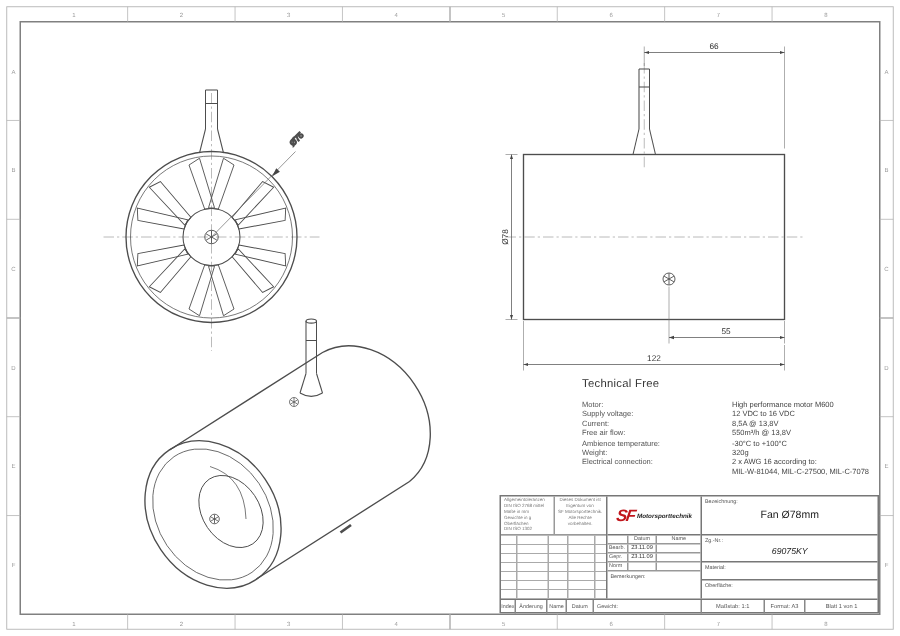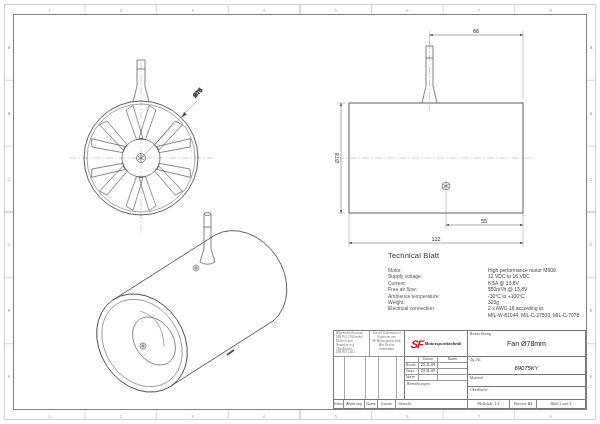--- a/index.html
+++ b/index.html
@@ -226,21 +226,21 @@
       <line x1="196" y1="265.2" x2="196" y2="270.8"></line>
       <line x1="193.6" y1="266.6" x2="198.4" y2="269.4"></line>
       <line x1="198.4" y1="266.6" x2="193.6" y2="269.4"></line>
     </g>
     <line x1="227" y1="355" x2="234" y2="350" stroke-width="1.8"></line>
   </g>
 </svg>
 
 
 <div class="techdata">
-  <h3 class="td-title">Technical Blatt</h3>
+  <h3 class="td-title">Technical Free</h3>
   <div class="tdrow">
         <span class="tdl">Motor:</span>
         <span class="tdv">High performance motor M600</span>
       </div>
   <div class="tdrow">
         <span class="tdl">Supply voltage:</span>
         <span class="tdv">12 VDC to 16 VDC</span>
       </div>
   <div class="tdrow">
         <span class="tdl">Current:</span>

